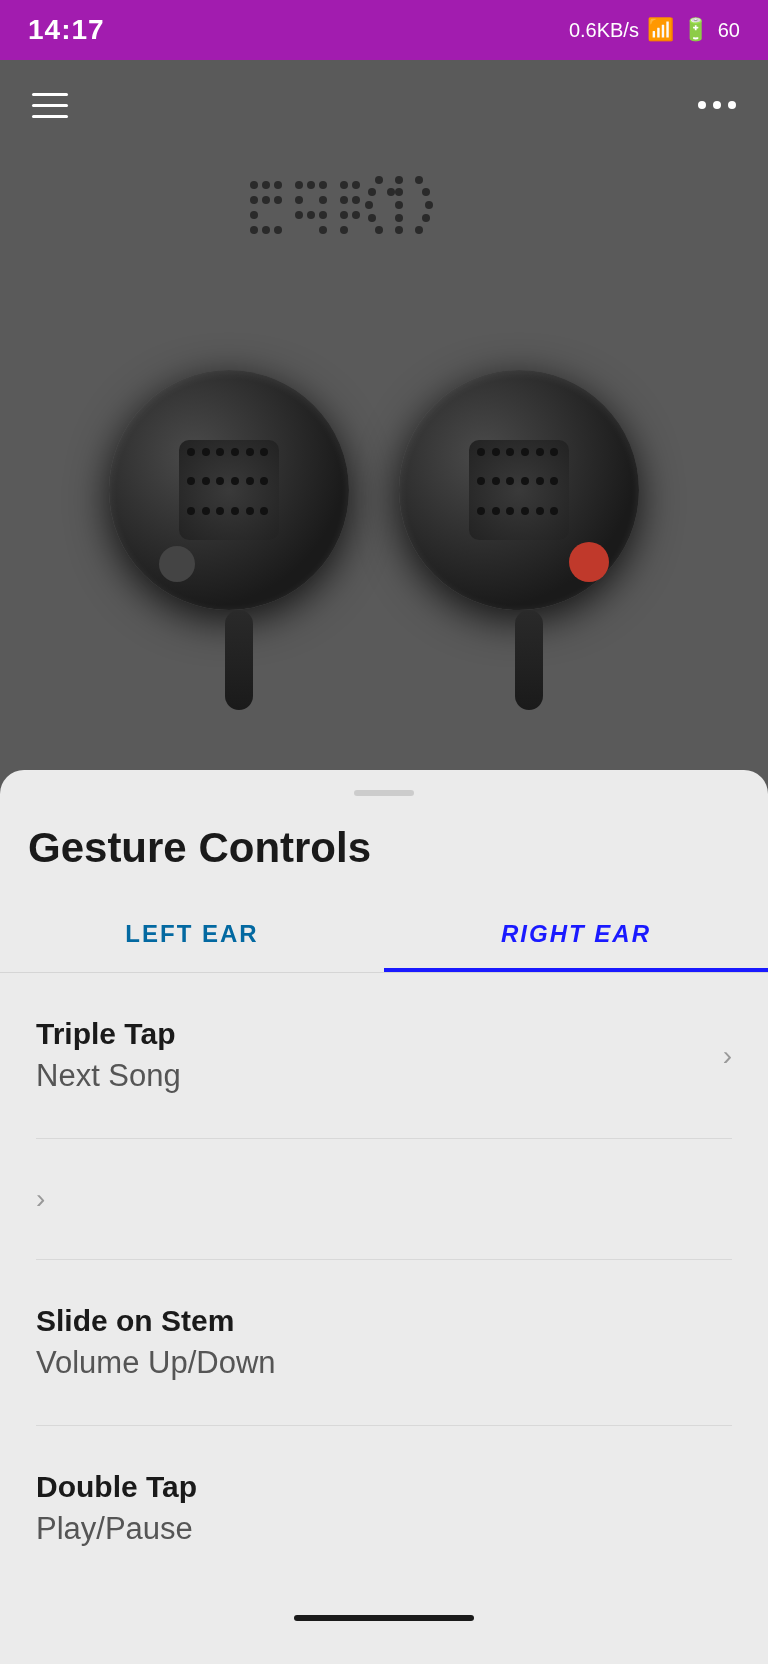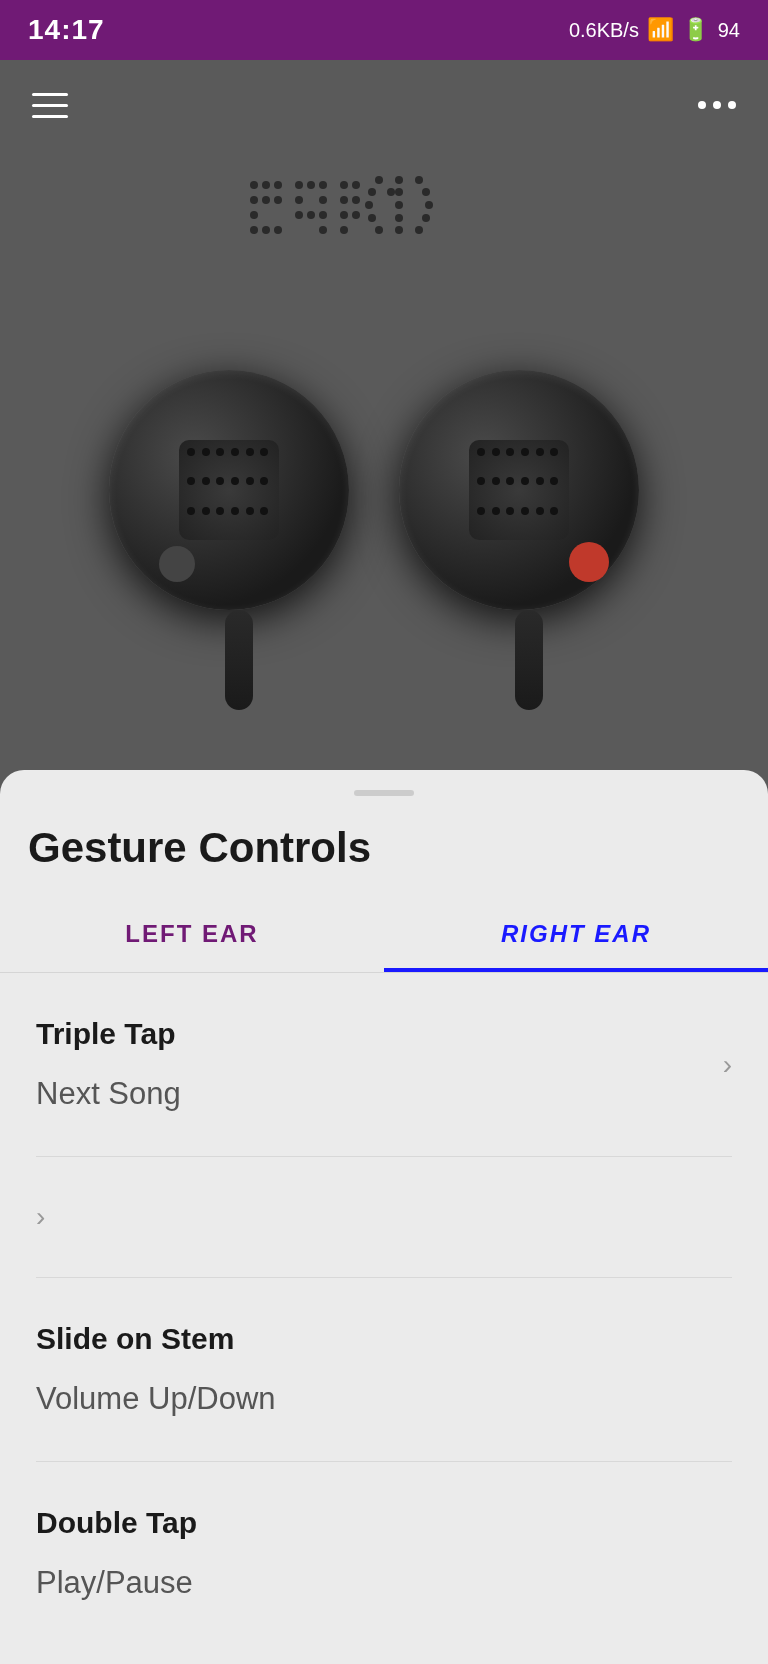--- a/index.html
+++ b/index.html
@@ -10,21 +10,21 @@
       min-height: 1664px;
       font-family: -apple-system, BlinkMacSystemFont, 'Segoe UI', sans-serif;
       background: #5a5a5a;
       overflow-x: hidden;
     }
 
     
     .status-bar {
       width: 100%;
       height: 60px;
-      background: #701a75;
+      background: #a21caf;
       display: flex;
       align-items: center;
       justify-content: space-between;
       padding: 0 28px;
     }
 
     .status-time {
       color: #fff;
       font-size: 28px;
       font-weight: 600;
@@ -198,21 +198,21 @@
     }
 
     .tab {
       flex: 1;
       padding: 20px 0;
       text-align: center;
       font-size: 24px;
       font-weight: 600;
       letter-spacing: 2px;
       cursor: pointer;
-      color: #701a75;
+      color: #0369a1;
       border-bottom: 3px solid transparent;
       text-transform: uppercase;
     }
 
     .tab.active {
       color: #1a1aff;
       border-bottom: 4px solid #1a1aff;
       font-style: italic;
     }
 
@@ -230,21 +230,21 @@
       cursor: pointer;
     }
 
     .gesture-item:last-child {
       border-bottom: none;
     }
 
     .gesture-info {
       display: flex;
       flex-direction: column;
-      gap: 25px;
+      gap: 7px;
     }
 
     .gesture-name {
       font-size: 30px;
       font-weight: 700;
       color: #1a1a1a;
     }
 
     .gesture-action {
       font-size: 31px;
@@ -287,21 +287,21 @@
   </style>
 </head>
 <body>
 
 <div class="status-bar">
   <span class="status-time">14:17</span>
   <div class="status-icons">
     <span class="status-text">0.6KB/s</span>
     <span>📶</span>
     <span>🔋</span>
-    <span class="status-text">94</span>
+    <span class="status-text">60</span>
   </div>
 </div>
 
 <div class="top-bar">
   <div class="hamburger-icon">
     <span></span>
     <span></span>
     <span></span>
   </div>
   <div class="more-icon">

